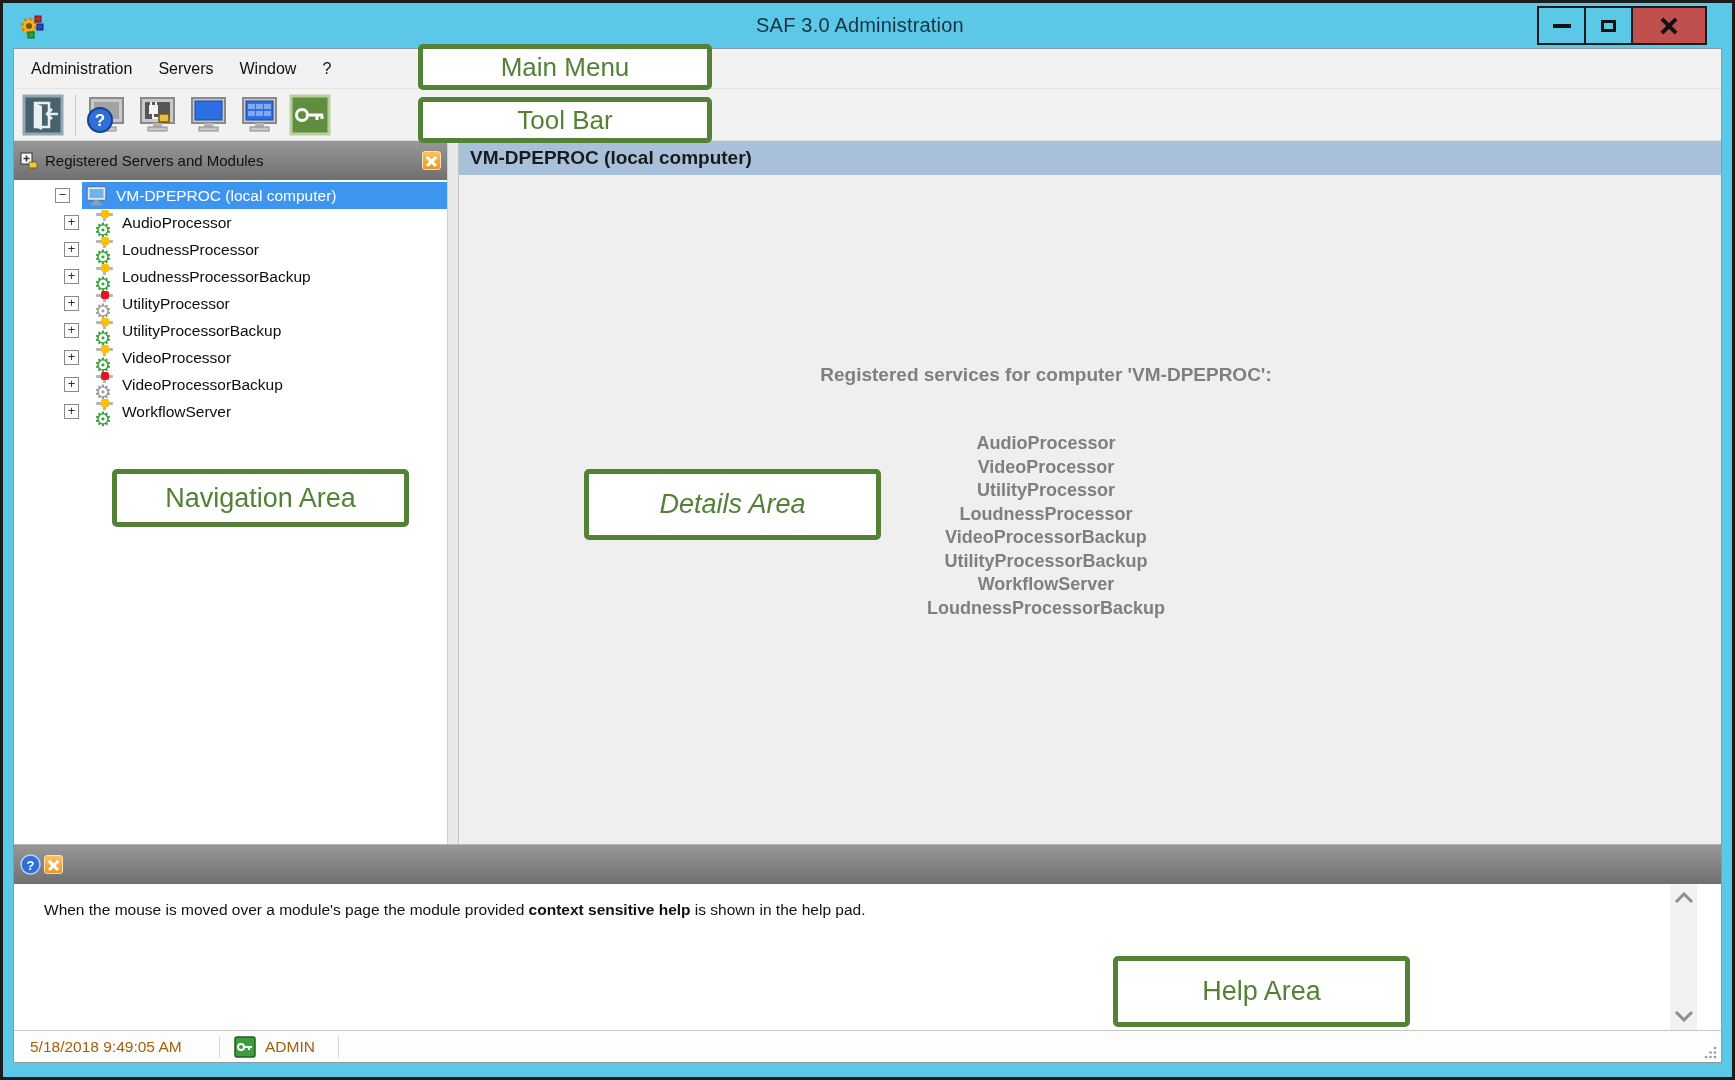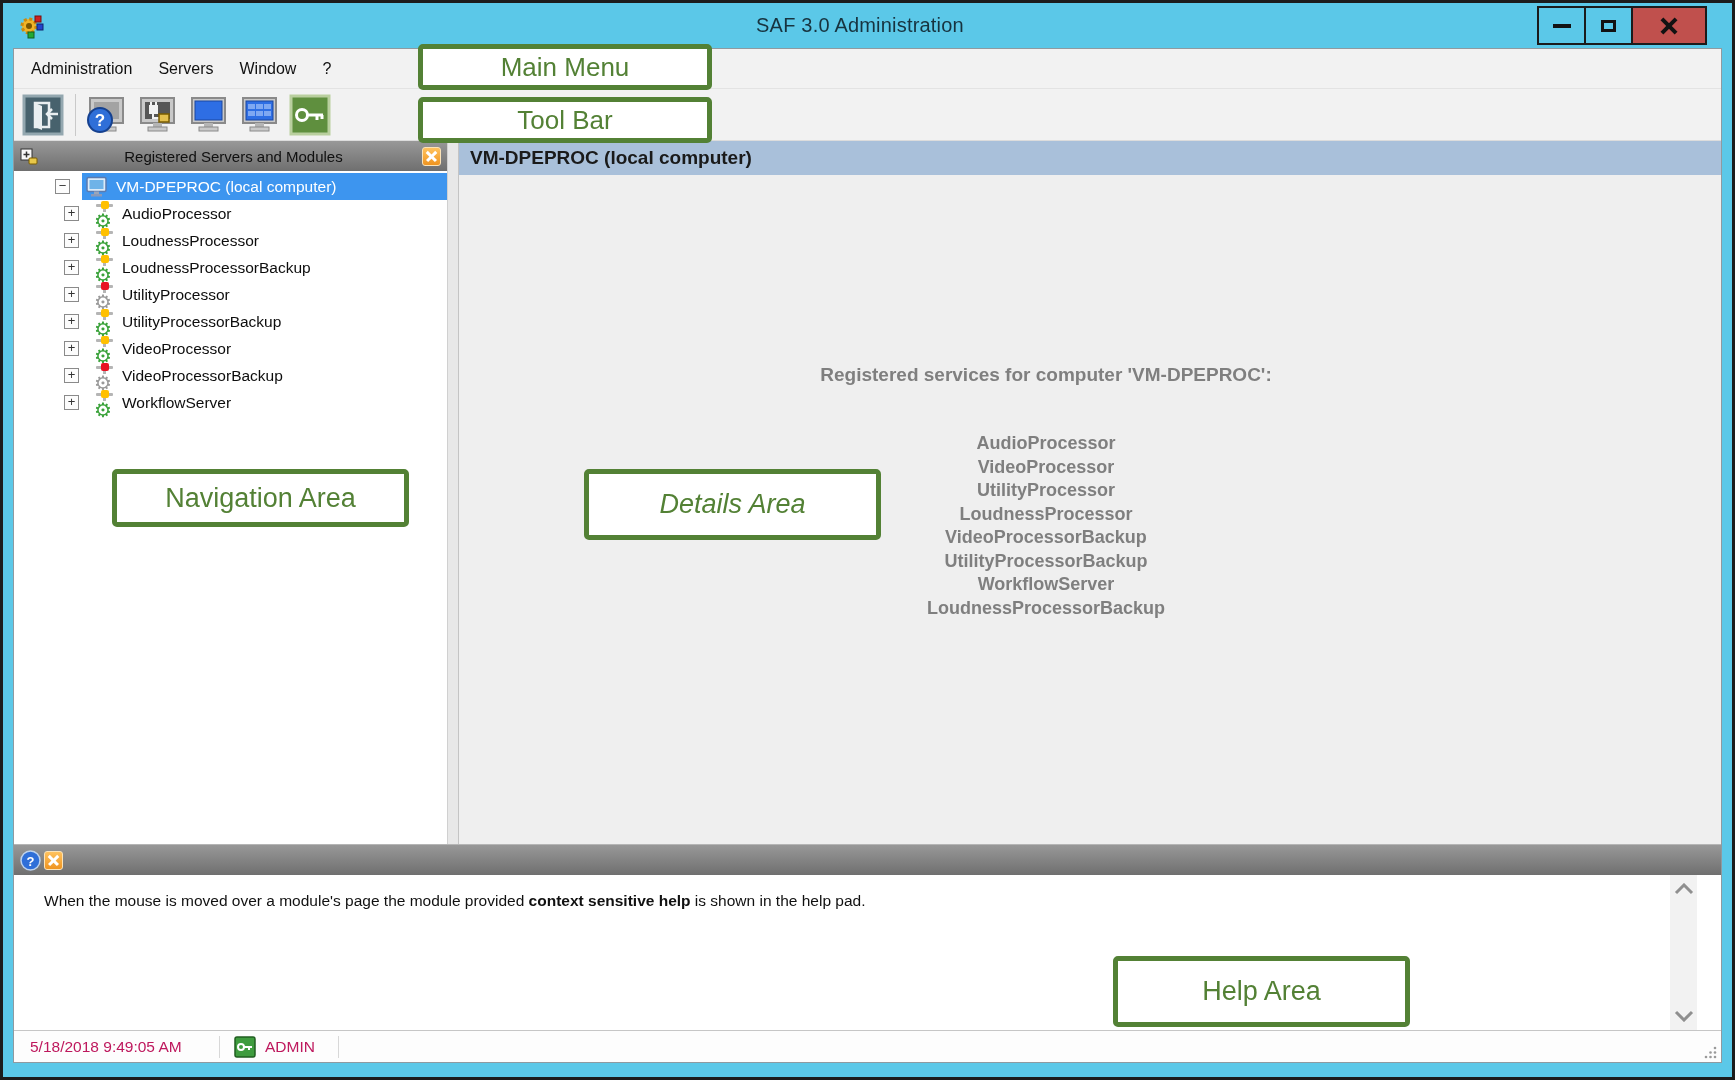--- a/index.html
+++ b/index.html
@@ -31,21 +31,21 @@
   .menu-item { font-size:16px; color:#111; cursor:default; }
 
   .toolbar { height:52px; display:flex; align-items:center; padding-left:8px; background:#f2f2f2; border-bottom:1px solid #dcdcdc; }
   .tool-btn { width:42px; height:42px; margin-right:9px; display:flex; align-items:center; justify-content:center; }
   .tool-sep { width:1px; height:42px; background:#c9c9c9; margin:0 9px 0 2px; }
 
   
   .main { flex:1; display:flex; min-height:0; }
 
   .nav-panel { width:433px; background:#ffffff; display:flex; flex-direction:column; }
-  .panel-header { height:30px; background:linear-gradient(#989898,#6f6f6f); display:flex; align-items:center; padding:0 6px; color:#101010; font-size:15px;text-align:center; }
+  .panel-header { height:39px; background:linear-gradient(#989898,#6f6f6f); display:flex; align-items:center; padding:0 6px; color:#101010; font-size:15px; }
   .panel-header .ph-title { flex:1; margin-left:7px; }
   .close-x { width:19px; height:19px; background:linear-gradient(#ffc25e,#ef9420); border-radius:3px; position:relative; border:1px solid #fbe3b8; }
   .close-x::before, .close-x::after { content:""; position:absolute; left:2px; top:7.5px; width:13px; height:2.5px; background:#fff; }
   .close-x::before { transform:rotate(45deg); }
   .close-x::after { transform:rotate(-45deg); }
 
   .tree { flex:1; overflow:hidden; padding-top:2px; }
   .tree-row { height:27px; display:flex; align-items:center; }
   .expander { width:15px; height:15px; border:1px solid #8a8a8a; background:#fcfcfc; color:#333; font-size:13px; line-height:12px; text-align:center; flex:none; }
   .tree-row.root .expander { margin-left:41px; }
@@ -80,21 +80,21 @@
   .helppad-content { flex:1; background:#ffffff; position:relative; padding:17px 70px 0 30px; }
   .hp-line { font-size:15.5px; color:#111; }
   .hp-line + .hp-line { margin-top:11px; }
   .hp-link { color:#2222ee; font-weight:bold; }
   .hp-bold { font-weight:bold; }
   .hp-scrollbar { position:absolute; top:0; right:24px; bottom:0; width:27px; background:#f2f2f2; display:flex; flex-direction:column; justify-content:space-between; align-items:center; padding:8px 0; }
   .hp-q-icon { width:21px; height:21px; margin-right:3px; }
 
   
   .statusbar { height:32px; background:#fdfdfd; border-top:1px solid #c6c6c6; display:flex; align-items:center; position:relative; }
-  .sb-cell { display:flex; align-items:center; height:100%; font-size:15.5px; color:#be185d; }
+  .sb-cell { display:flex; align-items:center; height:100%; font-size:15.5px; color:#a16207; }
   .sb-time { padding:0 14px 0 16px; min-width:205px; }
   .sb-sep { width:1px; height:22px; background:#d8d8d8; }
   .sb-user { padding:0 14px; min-width:118px; gap:9px; }
   .sb-grip { position:absolute; right:3px; bottom:3px; }
 
   
   .callout { position:absolute; border:5px solid #538135; background:#ffffff; border-radius:5px; color:#538135; font-size:27px; display:flex; align-items:center; justify-content:center; z-index:20;margin-left:10px; }
   .co-main-menu { left:408px; top:44px;  width:294px; height:46px; font-size:26px; }
   .co-tool-bar  { left:408px; top:97px;  width:294px; height:46px; font-size:26px; }
   .co-nav  { left:102px;  top:469px; width:297px; height:58px; }

